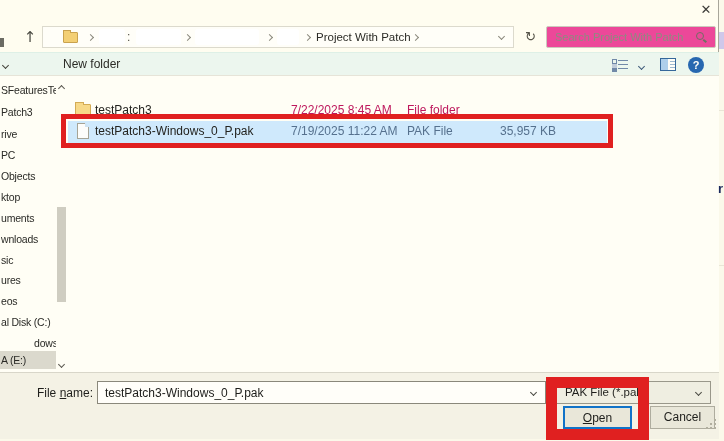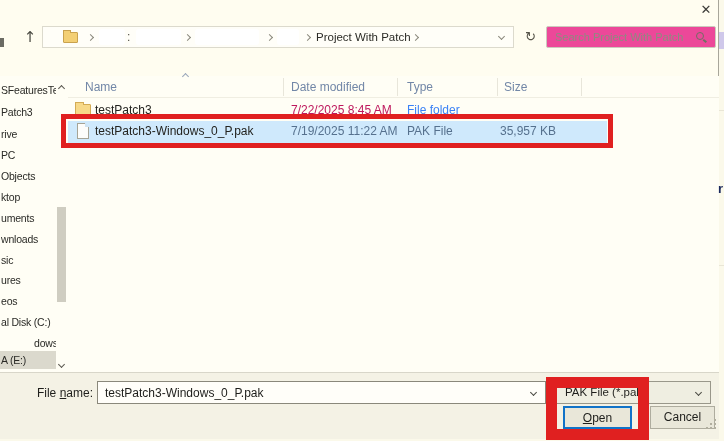--- a/index.html
+++ b/index.html
@@ -81,21 +81,21 @@
   .lhead { position:absolute; left:68px; top:0; width:651px; height:22px; border-bottom:1px solid #f0eee2; }
   .hcell { position:absolute; top:4px; color:#7287a7; white-space:nowrap; }
   .hsep { position:absolute; top:2px; width:1px; height:18px; background:#e8e6da; }
   .sort-caret { position:absolute; left:115px; top:-2px; width:5px; height:5px;
                 border-left:1px solid #98a6ba; border-top:1px solid #98a6ba; transform:rotate(45deg); }
 
   
   .row { position:absolute; left:68px; width:539px; height:21px; }
   .row .name { position:absolute; left:27px; top:3px; color:#23231f; white-space:nowrap; }
   .row .date { position:absolute; left:223px; top:3px; color:#be185d; white-space:nowrap; }
-  .row .type { position:absolute; left:339px; top:3px; color:#3b82f6; white-space:nowrap; }
+  .row .type { position:absolute; left:339px; top:3px; color:#be185d; white-space:nowrap; }
   .row .size { position:absolute; left:432px; top:3px; width:78px; text-align:left; color:#7b90aa; }
   .row.selected { background:#cfe9fc; }
   .row.selected .date, .row.selected .type, .row.selected .size { color:#56718e; }
   .folder-ic { position:absolute; left:7px; top:4px; width:16px; height:12px;
                background:#f7d989; border:1px solid #d3ab55; border-radius:1px; }
   .folder-ic::before { content:""; position:absolute; left:-1px; top:-3px; width:7px; height:2px;
                        background:#f7d989; border:1px solid #d3ab55; border-bottom:none; }
   .file-ic { position:absolute; left:9px; top:2px; width:12px; height:16px;
              background:#fdfdfb; border:1px solid #a6a496; }
   .file-ic::after { content:""; position:absolute; right:-1px; top:-1px; width:0; height:0;
@@ -164,20 +164,28 @@
       <span class="chv down" style="left:456px; top:7px;"></span>
     </div>
 
     <div class="refresh-btn">↻</div>
 
     <div class="search-box">
       <input type="text" placeholder="Search Project With Patch" style="">
       <span class="mag"></span>
     </div>
 
+    <div class="toolbar">
+      <span class="tb-left-caret"></span>
+      <span class="new-folder">New folder</span>
+      <span class="views-ic"></span>
+      <span class="views-caret"></span>
+      <span class="preview-ic"></span>
+      <span class="help-btn">?</span>
+    </div>
 
     <div class="main">
 
       <div class="side-sel-band"></div>
       <div class="side-item" style="top:8px;">SFeaturesTer</div>
       <div class="side-item" style="top:30px;">Patch3</div>
       <div class="side-item" style="top:52px;">rive</div>
       <div class="side-item" style="top:73px;">PC</div>
       <div class="side-item" style="top:94px;">Objects</div>
       <div class="side-item" style="top:115px;">ktop</div>
@@ -186,31 +194,20 @@
       <div class="side-item" style="top:178px;">sic</div>
       <div class="side-item" style="top:198px;">ures</div>
       <div class="side-item" style="top:219px;">eos</div>
       <div class="side-item" style="top:240px;">al Disk (C:)</div>
       <div class="side-item" style="top:261px;padding-left:33px;">dows (D:)</div>
       <div class="side-item" style="top:278px;">A (E:)</div>
       <span class="sb-up"></span>
       <div class="sb-thumb"></div>
       <span class="sb-down"></span>
 
-      <div class="lhead">
-        <span class="hcell" style="left:17px;">Name</span>
-        <span class="sort-caret"></span>
-        <span class="hcell" style="left:223px;">Date modified</span>
-        <span class="hcell" style="left:339px;">Type</span>
-        <span class="hcell" style="left:436px;">Size</span>
-        <span class="hsep" style="left:215px;"></span>
-        <span class="hsep" style="left:329px;"></span>
-        <span class="hsep" style="left:429px;"></span>
-        <span class="hsep" style="left:513px;"></span>
-      </div>
 
       <div class="row" style="top:24px;">
         <span class="folder-ic"></span>
         <span class="name">testPatch3</span>
         <span class="date">7/22/2025 8:45 AM</span>
         <span class="type">File folder</span>
       </div>
 
       <div class="row selected" style="top:45px; height:22px;">
         <span class="file-ic"></span>

